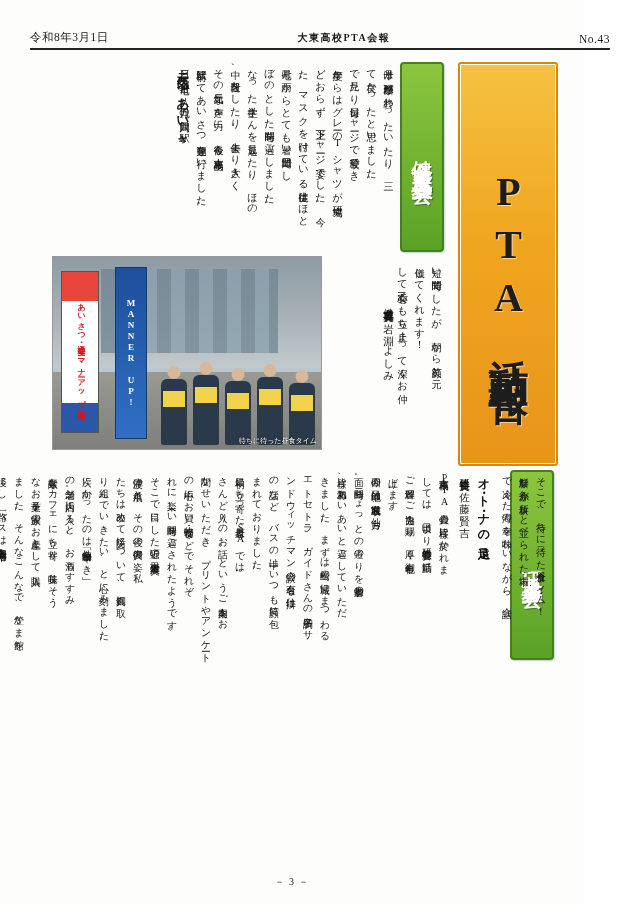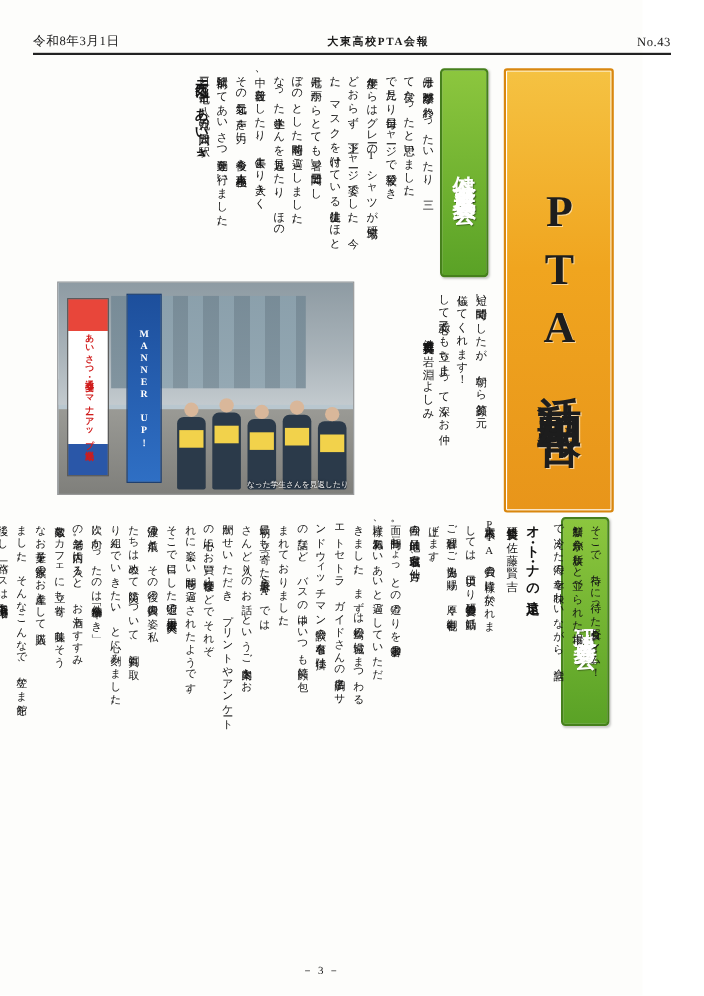--- a/index.html
+++ b/index.html
@@ -290,21 +290,21 @@
         <b></b>
       </div>
     <div class="person" style="left:204px;height:68px;">
         <i></i>
         <b></b>
       </div>
     <div class="person" style="left:236px;height:62px;">
         <i></i>
         <b></b>
       </div>
-    <div class="cap">なった学生さんを見返したり</div>
+    <div class="cap">待ちに待った昼食タイム</div>
   </div>
 
   <div class="vcol lead" id="head-kenshu">オ・ト・ナの遠足</div>
   <div class="vcol" id="sign-kenshu">研修委員長　佐　藤　賢　吉</div>
 
   <div class="vcol sm" id="col-s1">大東高校PTA会員の皆様に於かれま</div>
   <div class="vcol sm" id="col-s2">しては、日頃より研修委員会の活動に</div>
   <div class="vcol sm" id="col-s3">ご理解とご協力を賜り、厚く御礼申し</div>
   <div class="vcol sm" id="col-s4">上げます。</div>
   <div class="vcol sm" id="col-s5">今回の目的地は宮城県名取、仙台方</div>

